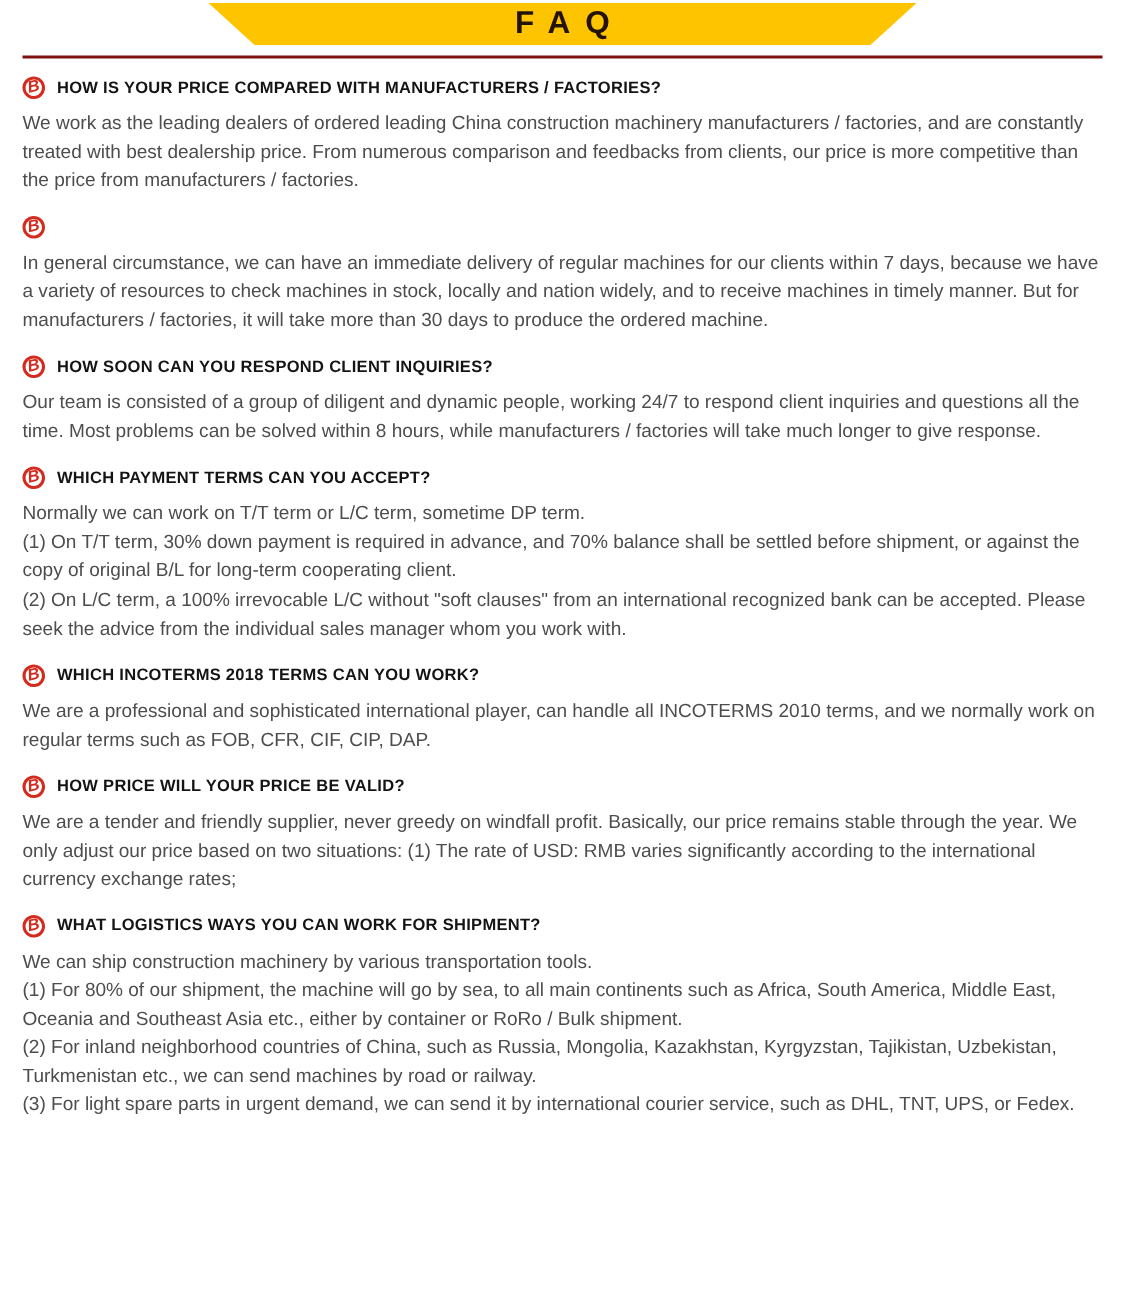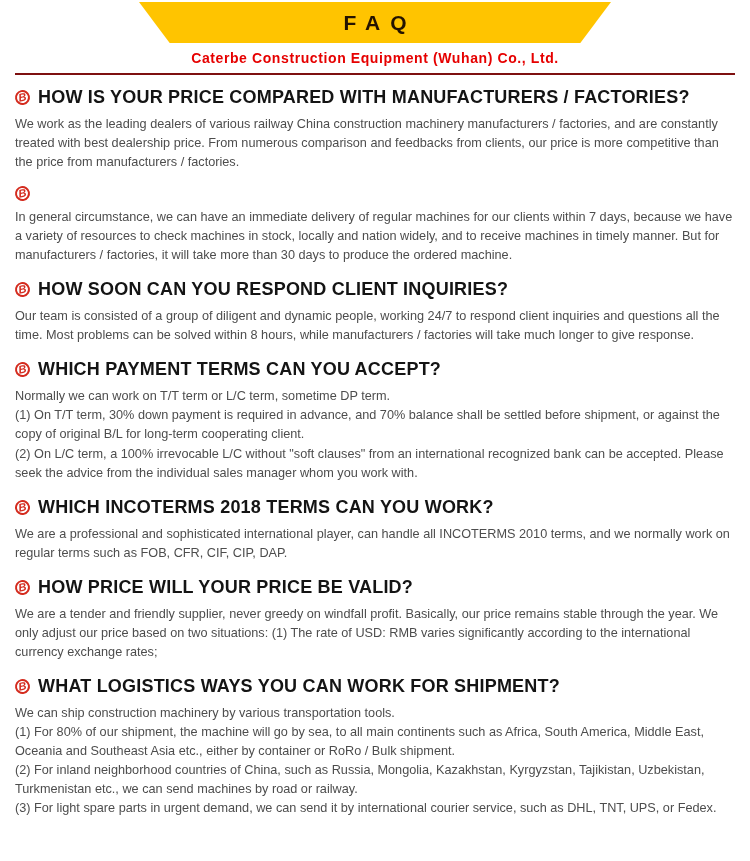--- a/index.html
+++ b/index.html
@@ -11,21 +11,21 @@
     font-family: "Liberation Sans", sans-serif;
     -webkit-font-smoothing: antialiased;
   }
   .banner-wrap {
     display: flex;
     justify-content: center;
     padding-top: 2px;
   }
   .banner {
     width: 472px;
-    height: 41px;
+    height: 28px;
     background: #FFC400;
     clip-path: polygon(0 0, 100% 0, 93.5% 100%, 6.5% 100%);
     display: flex;
     align-items: center;
     justify-content: center;
   }
   .banner-title {
     font-size: 21px;
     font-weight: bold;
     letter-spacing: 10px;
@@ -67,21 +67,21 @@
     font-style: italic;
     font-size: 11px;
     line-height: 1;
     display: flex;
     align-items: center;
     justify-content: center;
     transform: rotate(-12deg);
   }
   .question {
     font-weight: bold;
-    font-size: 18px;
+    font-size: 11px;
     color: #141414;
     letter-spacing: 0.2px;
   }
   .answer p {
     margin: 0;
     color: #4D4D4D;
     font-size: 12.7px;
     line-height: 1.5;
   }
 </style>
@@ -89,32 +89,31 @@
 <body>
 
 <div class="page">
 
   <div class="banner-wrap">
     <div class="banner">
       <span class="banner-title">FAQ</span>
     </div>
   </div>
 
-  <div class="company">Caterbe Construction Equipment (Wuhan) Co., Ltd.</div>
 
   <hr class="divider">
 
   <div class="faq-list" id="faq-list">
   <section class="faq-item">
     <h2 class="question-row">
       <span class="b-icon">B</span>
       <span class="question">HOW IS YOUR PRICE COMPARED WITH MANUFACTURERS / FACTORIES?</span>
     </h2>
     <div class="answer">
-          <p>We work as the leading dealers of various railway China construction machinery manufacturers / factories, and are constantly treated with best dealership price. From numerous comparison and feedbacks from clients, our price is more competitive than the price from manufacturers / factories.</p>
+          <p>We work as the leading dealers of ordered leading China construction machinery manufacturers / factories, and are constantly treated with best dealership price. From numerous comparison and feedbacks from clients, our price is more competitive than the price from manufacturers / factories.</p>
         </div>
   </section>
 
   <section class="faq-item">
     <h2 class="question-row">
       <span class="b-icon">B</span>
     </h2>
     <div class="answer">
           <p>In general circumstance, we can have an immediate delivery of regular machines for our clients within 7 days, because we have a variety of resources to check machines in stock, locally and nation widely, and to receive machines in timely manner. But for manufacturers / factories, it will take more than 30 days to produce the ordered machine.</p>
         </div>

